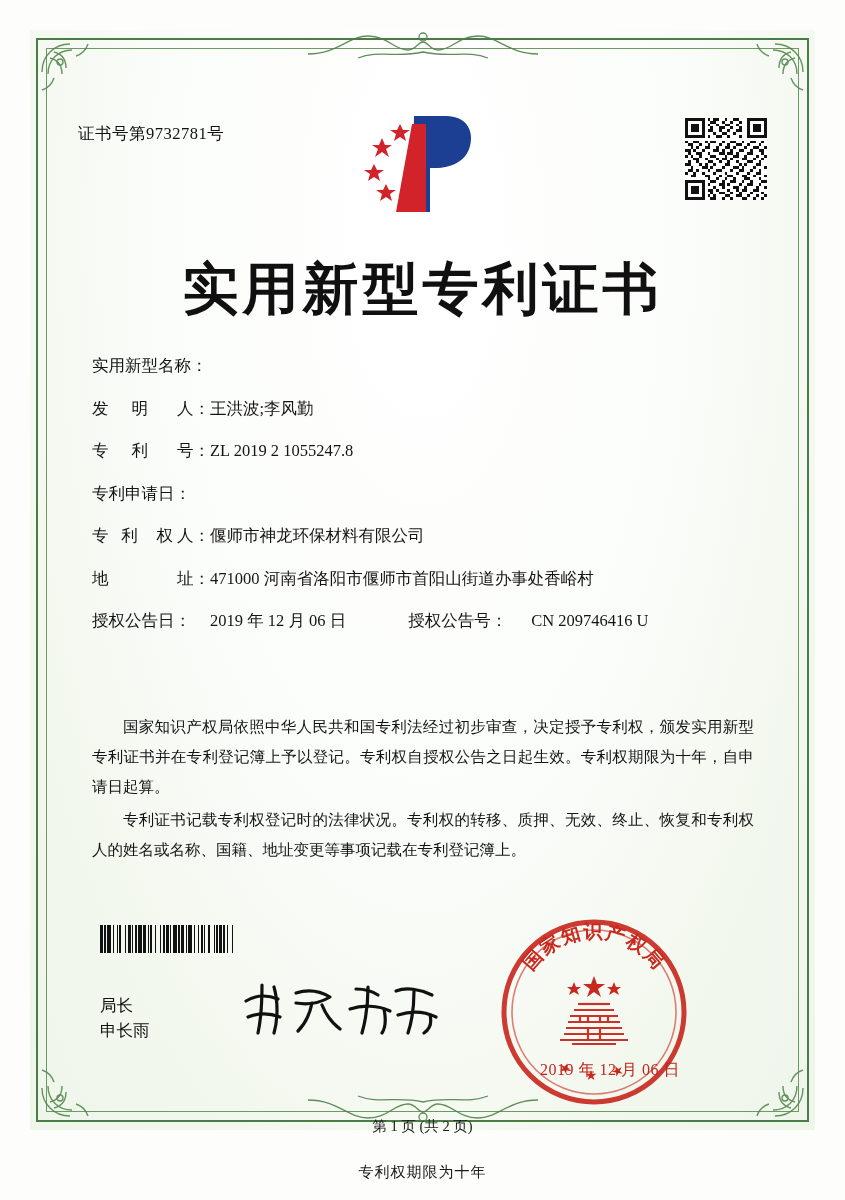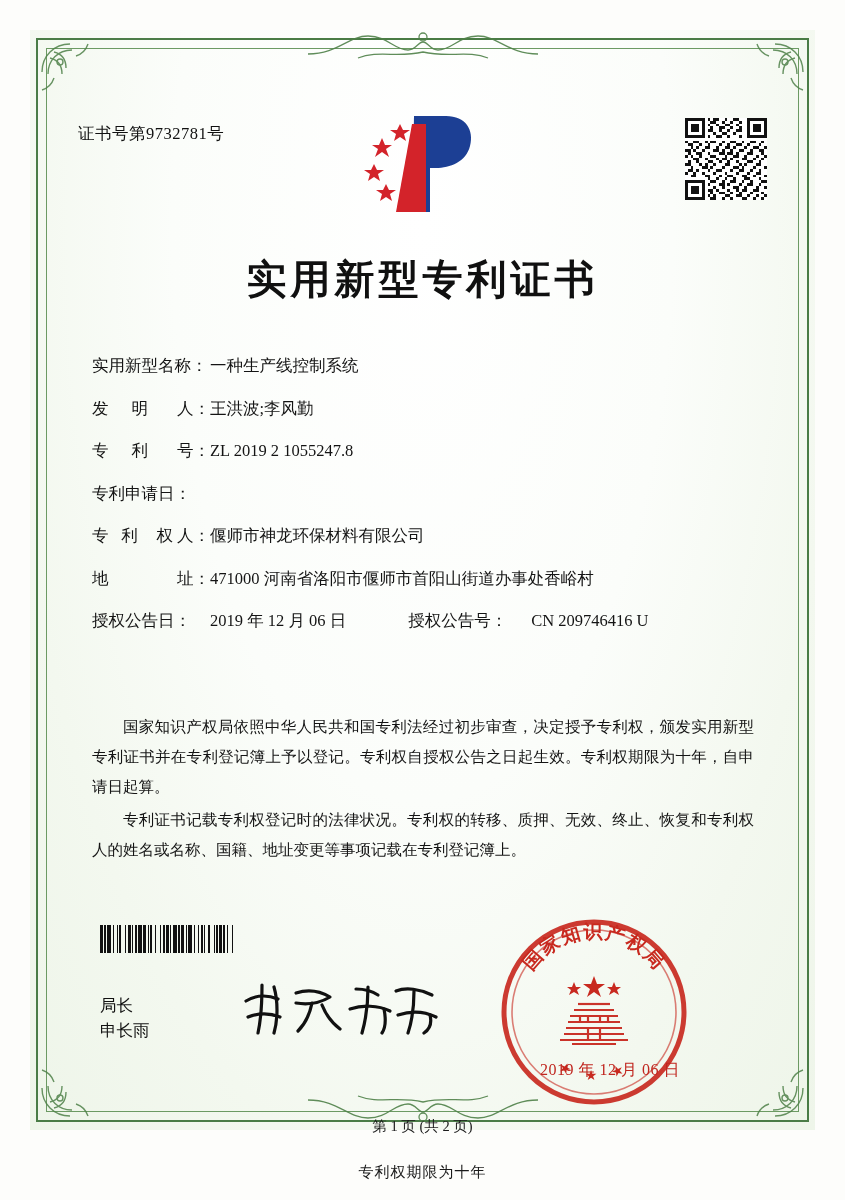--- a/index.html
+++ b/index.html
@@ -89,21 +89,21 @@
     right: 78px; top: 118px;
     width: 82px; height: 82px;
   }
   .qr svg { width: 100%; height: 100%; display: block; }
 
   
   .title {
     position: absolute;
     left: 0; right: 0; top: 252px;
     text-align: center;
-    font-size: 40px;
+    font-size: 56px;
     font-weight: bold;
     letter-spacing: 4px;
     color: #101010;
     font-family: "DejaVu Serif", "Liberation Serif", serif;
   }
 
   
   .fields {
     position: absolute;
     left: 92px; top: 358px;
@@ -511,21 +511,20 @@
       </g>
     </svg>
   </div>
 
   <div class="title">实用新型专利证书</div>
 
   <div class="fields">
 
     <div class="field-row">
       <span class="field-label">实用新型名称：</span>
-      <span class="field-value">一种生产线控制系统</span>
     </div>
 
     <div class="field-row">
       <span class="field-label spread">
         <span>发</span>
         <span>明</span>
         <span class="lbl-end">人：</span>
       </span>
       <span class="field-value">王洪波;李风勤</span>
     </div>

